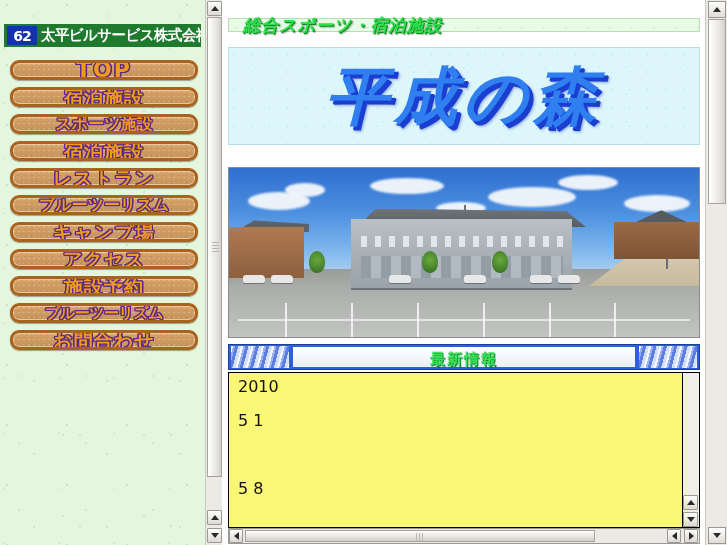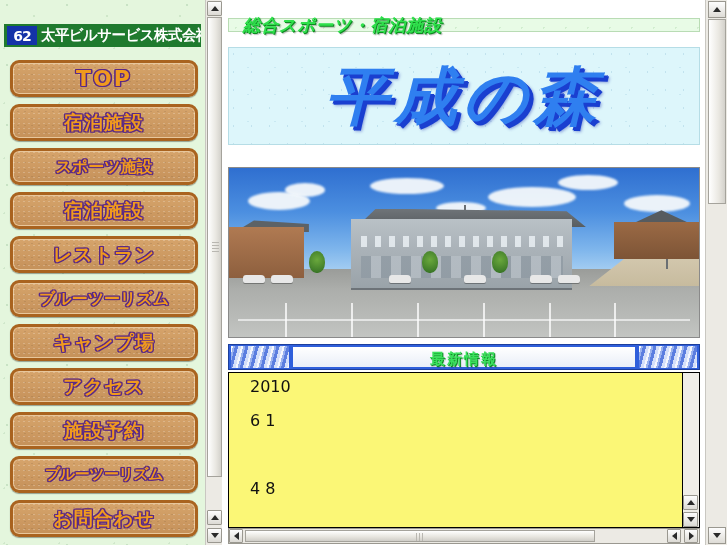--- a/index.html
+++ b/index.html
@@ -58,21 +58,21 @@
     letter-spacing:-0.5px; margin-left:4px;
     white-space:nowrap; line-height:1;
     font-family:"DejaVu Sans", sans-serif;
     transform: scaleX(0.96); transform-origin: left center;
   }
 
   
   #nav { position:absolute; left:10px; top:60px; width:188px; }
   .nav-btn {
     position: relative;
-    width: 100%; height: 37px;
+    width: 100%; height: 20px;
     margin-bottom: 7px;
     border-radius: 9px;
     background: linear-gradient(#d6a46b, #c5915a);
     border: 3px solid #a9631f;
     box-shadow: inset 0 0 0 1px #e8c79c, 0 1px 1px rgba(0,0,0,.35);
     display:flex; align-items:center; justify-content:center;
     cursor: pointer;
     overflow:hidden;
   }
   .nav-btn::after{
@@ -297,21 +297,21 @@
   
   #news-box {
     position:absolute; left:5px; top:372px; width:472px; height:156px;
     border:1px solid #000000;
     background:#fbf776;
     overflow:hidden;
   }
   #news-content {
     position:absolute; left:0; top:0; right:17px; bottom:0;
     background:#fbf776;
-    padding:6px 0 0 21px;
+    padding:6px 0 0 9px;
     overflow:hidden;
   }
   .news-line {
     font-size:16px; color:#111; line-height:1;
     margin-bottom:18px; white-space:nowrap;
     font-family:"DejaVu Sans","Liberation Sans", sans-serif;
   }
   #news-vscroll {
     position:absolute; right:0; top:0; width:17px; height:100%;
     background:#f0eee8; border-left:1px solid #000;
@@ -477,23 +477,23 @@
       <div class="deco"></div>
       <div id="news-bar-center">
         <div id="news-bar-title">最新情報</div>
       </div>
       <div class="deco"></div>
     </div>
 
     <div id="news-box">
       <div id="news-content">
           <div class="news-line">2010</div>
-          <div class="news-line">6 1</div>
+          <div class="news-line">5 1</div>
           <div class="news-line">&nbsp;</div>
-          <div class="news-line">4 8</div>
+          <div class="news-line">5 8</div>
           <div class="news-line">&nbsp;</div>
         </div>
       <div id="news-vscroll">
         <div class="sb-btn" style="top:122px; left:0;">
           <div class="arrow arr-up"></div>
         </div>
         <div class="sb-btn" style="top:139px; left:0;">
           <div class="arrow arr-dn"></div>
         </div>
       </div>

